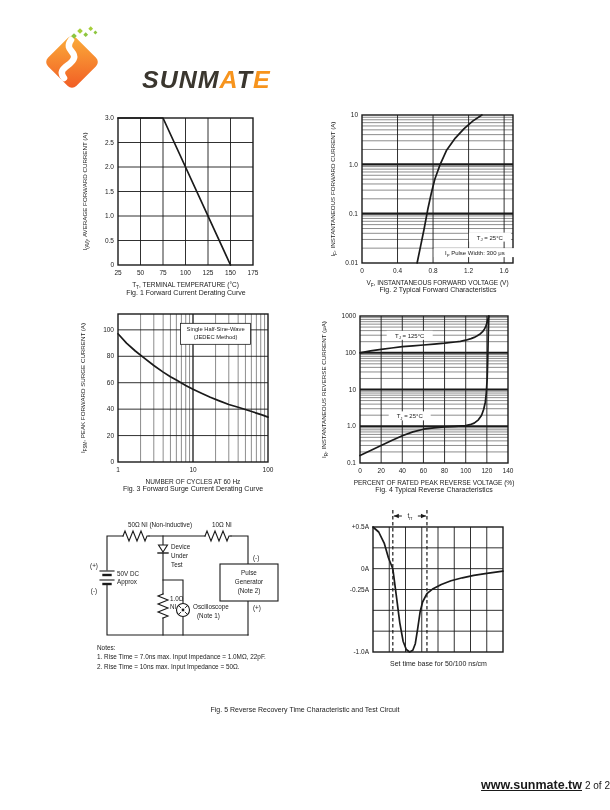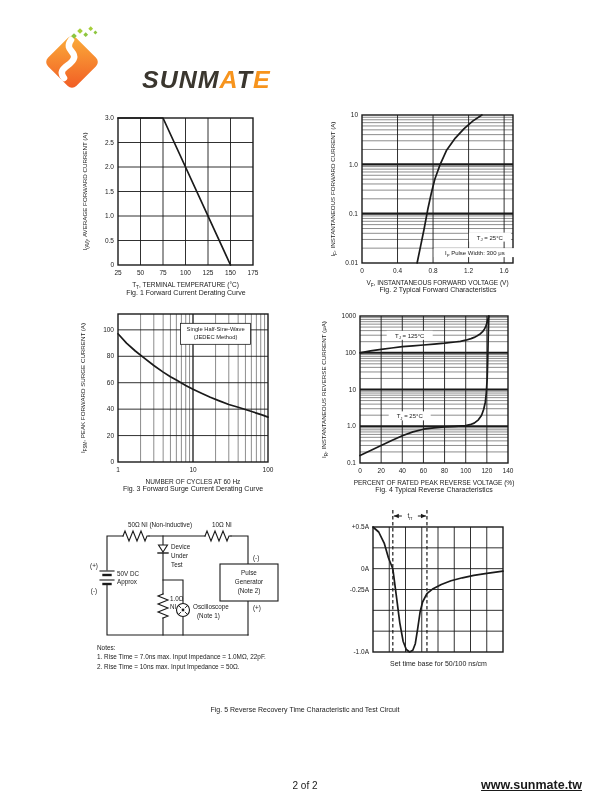--- a/index.html
+++ b/index.html
@@ -11,21 +11,21 @@
   
   #logo{position:absolute;left:38px;top:22px;width:220px;height:72px;}
   #wordmark{position:absolute;left:104px;top:44px;font-size:25px;font-weight:bold;
             font-style:italic;letter-spacing:1px;transform:scaleY(0.92);}
   #wordmark .dk{color:#3a362e;} #wordmark .or{color:#f7941d;}
   
   #notes{font-size:6.4px;line-height:1.45;margin-top:3px;margin-left:12px;}
   
   #fig5-caption{position:absolute;left:0;right:0;top:706px;text-align:center;font-size:7px;}
   
-  #page-num{position:absolute;left:0;right:0;top:780px;text-align:center;font-size:10px;}
+  #page-num{position:absolute;left:0;right:0;top:780px;text-align:right;font-size:10px;}
   #site-url{position:absolute;right:28px;top:778px;font-size:12.5px;font-weight:bold;text-decoration:underline;}
 </style>
 </head>
 <body>
 
 <div id="page">
 
   <div id="logo">
     <svg width="100" height="72" viewBox="0 0 100 72">
       <defs>

